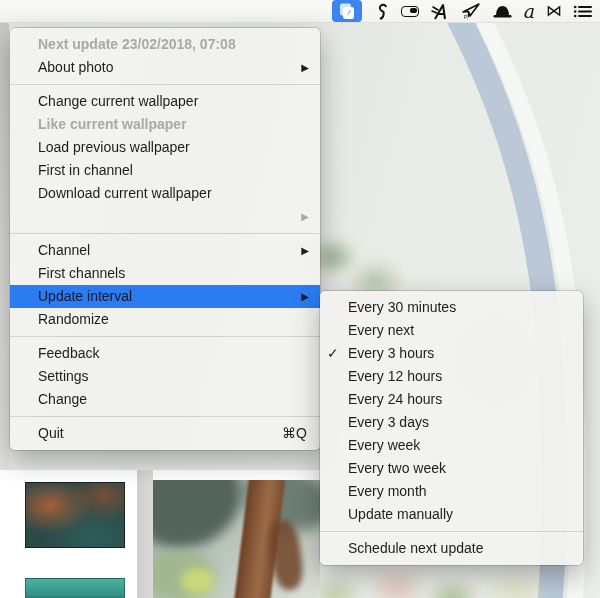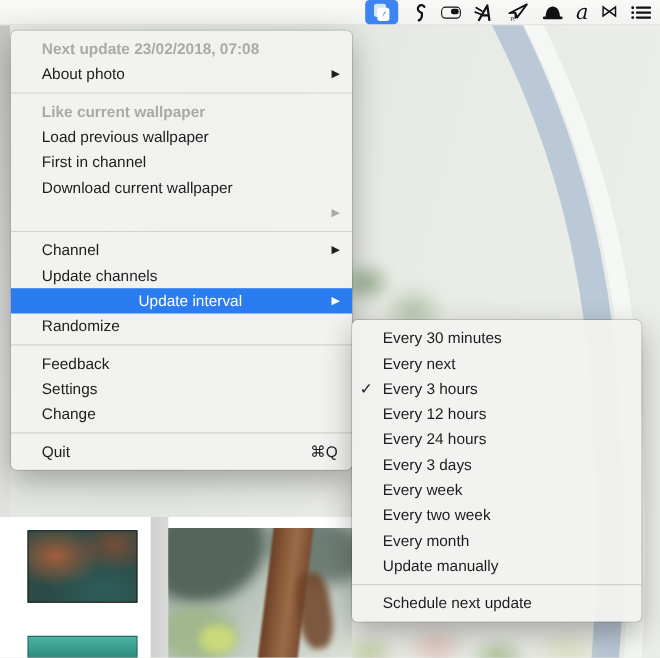--- a/index.html
+++ b/index.html
@@ -75,21 +75,21 @@
 
   
   .menu{position:absolute;background:rgba(242,242,240,.97);border-radius:5px;
     box-shadow:0 0 0 1px rgba(0,0,0,.14), 0 10px 28px rgba(0,0,0,.3);
     padding:5px 0;box-sizing:border-box;}
   #main-menu{left:10px;top:28px;width:310px;}
   #submenu{left:320px;top:291px;width:263px;}
   .mi{height:23px;line-height:23px;font-size:14px;color:#1d1d1d;
     padding:0 12px 0 28px;position:relative;white-space:nowrap;}
   .mi.disabled{color:#a9a9a7;font-weight:bold;}
-  .mi.hl{background:#2b7cf0;color:#ffffff;text-align:center;}
+  .mi.hl{background:#2b7cf0;color:#0f172a;}
   .mi .arrow{position:absolute;right:11px;top:0;font-size:10px;line-height:23px;}
   .mi .shortcut{position:absolute;right:13px;top:0;color:#1d1d1d;}
   .mi .check{position:absolute;left:7px;top:0;font-size:14px;}
   .sep{margin:5px 0;border-top:1px solid rgba(0,0,0,.13);height:0;}
 </style>
 </head>
 <body>
 
 <div class="wallpaper">
   <div class="blob bg-soft-leaf"></div>
@@ -167,33 +167,34 @@
   </div>
 </div>
 
 <div class="menu" id="main-menu">
   <div class="mi disabled">Next update 23/02/2018, 07:08</div>
   <div class="mi">
     <span>About photo</span>
     <span class="arrow">▶</span>
   </div>
   <div class="sep"></div>
+  <div class="mi">Change current wallpaper</div>
   <div class="mi disabled">Like current wallpaper</div>
   <div class="mi">Load previous wallpaper</div>
   <div class="mi">First in channel</div>
   <div class="mi">Download current wallpaper</div>
   <div class="mi disabled">
     <span class="arrow">▶</span>
   </div>
   <div class="sep"></div>
   <div class="mi">
     <span>Channel</span>
     <span class="arrow">▶</span>
   </div>
-  <div class="mi">Update channels</div>
+  <div class="mi">First channels</div>
   <div class="mi hl">
     <span>Update interval</span>
     <span class="arrow">▶</span>
   </div>
   <div class="mi">Randomize</div>
   <div class="sep"></div>
   <div class="mi">Feedback</div>
   <div class="mi">Settings</div>
   <div class="mi">Change</div>
   <div class="sep"></div>

